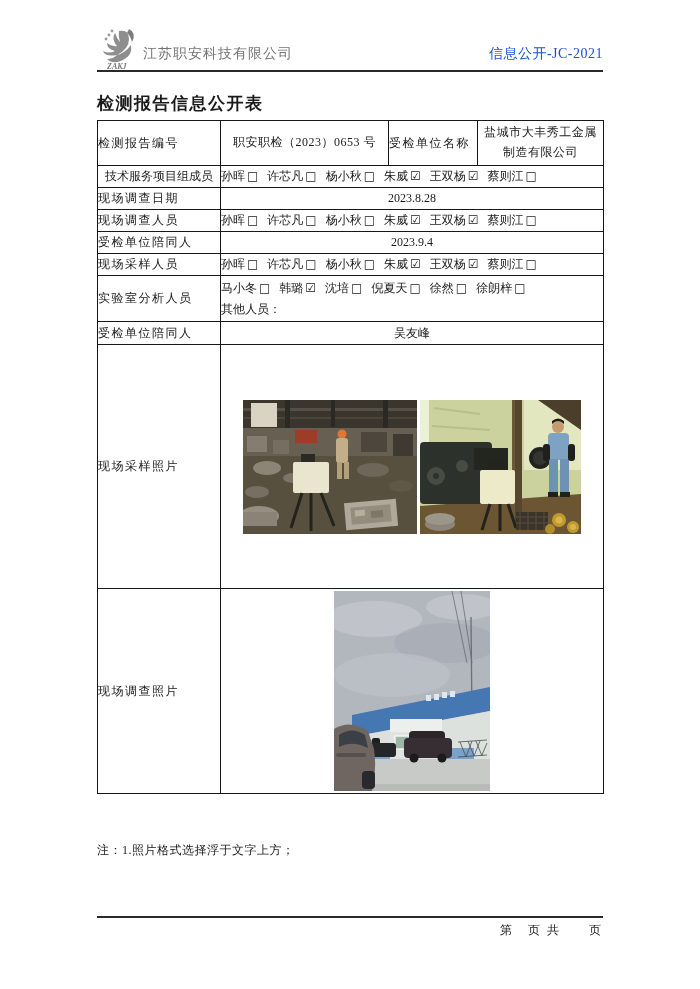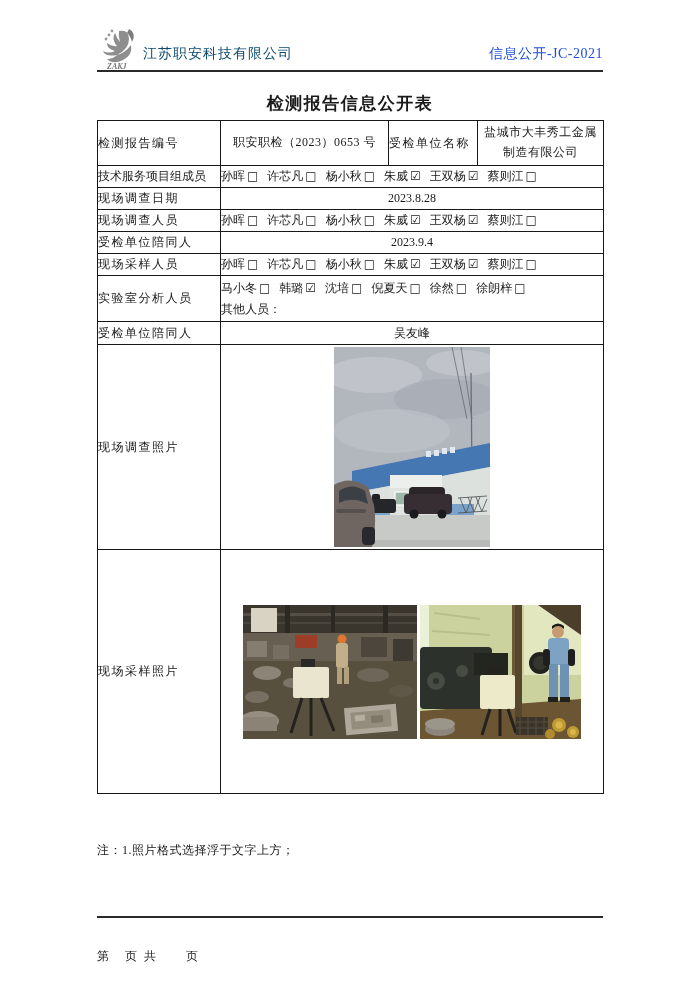--- a/index.html
+++ b/index.html
@@ -2,47 +2,47 @@
 <html><head>
 <meta charset="utf-8">
 <style>
   html,body{margin:0;padding:0;background:#888;}
   .page{
     position:relative;width:700px;height:989px;margin:0 auto;background:#ffffff;
     font-family:"Liberation Serif",serif;color:#1a1a1a;overflow:hidden;
   }
   
   .hdr-logo{position:absolute;left:99px;top:27px;width:46px;height:44px;}
-  .hdr-company{position:absolute;left:143px;top:45px;font-size:14px;letter-spacing:1px;color:#0c4a6e;}
+  .hdr-company{position:absolute;left:143px;top:45px;font-size:14px;letter-spacing:1px;color:#737373;}
   .hdr-code{position:absolute;right:97px;top:45px;font-size:14px;letter-spacing:.5px;color:#1d4ed8;}
   .hdr-rule{position:absolute;left:97px;top:70px;width:506px;height:2px;background:#2a2a2a;}
   
-  .doc-title{position:absolute;left:97px;top:92px;width:506px;text-align:center;
+  .doc-title{position:absolute;left:97px;top:92px;width:506px;text-align:left;
     font-size:17px;font-weight:bold;letter-spacing:1.5px;}
   
   table.main{position:absolute;left:97px;top:120px;width:506px;border-collapse:collapse;table-layout:fixed;}
   table.main td{border:1px solid #171717;padding:0;vertical-align:middle;font-size:12px;overflow:hidden;}
   td.lbl{letter-spacing:1.5px;}
-  td.lbl-long{letter-spacing:0;font-size:11px;}
+  td.lbl-long{text-align:center;letter-spacing:0;font-size:11px;}
   td.cval{text-align:center;}
   .val-serif{font-size:12px;letter-spacing:.5px;line-height:1.65;text-align:center;}
   .addr{font-family:"Liberation Sans",sans-serif;font-weight:600;font-size:12.5px;line-height:1.8;text-align:center;letter-spacing:.5px;}
   .contact-name{font-weight:bold;font-size:17px;letter-spacing:2px;text-align:center;}
   .chkline{padding:0 0 0 8px;}
   .member{display:inline-block;margin-right:9px;white-space:nowrap;text-align:center;}
   .member .box{margin-left:2px;font-family:"DejaVu Sans",sans-serif;font-size:12px;}
   .lab-cell{padding:2px 0 2px 8px;line-height:1.75;margin-top:20px;}
   .others{display:block;}
   .photo-cell{text-align:center;}
   .photo-cell svg{vertical-align:middle;}
   .photo-pair{display:flex;justify-content:center;align-items:center;gap:3px;}
   
   .note{position:absolute;left:97px;top:842px;font-size:12px;letter-spacing:.5px;}
   .ftr-rule{position:absolute;left:97px;top:916px;width:506px;height:1.5px;background:#2a2a2a;}
-  .ftr-text{position:absolute;left:97px;top:948px;width:506px;text-align:left;font-size:12px;letter-spacing:2px;}
+  .ftr-text{position:absolute;left:97px;top:922px;width:506px;text-align:right;font-size:12px;letter-spacing:2px;}
 </style>
 </head>
 <body>
 
 <div class="page">
 
   <svg class="hdr-logo" viewBox="0 0 46 44">
     <path d="M20 4 Q30 2 30 12 Q30 22 18 28 Q26 26 32 18 Q34 28 24 33 Q14 38 8 32 Q14 32 18 28 Q6 30 4 24 Q10 27 16 24 Q8 22 8 16 Q13 20 18 19 Q12 12 16 6 Q18 12 21 15 Q19 9 20 4 Z" fill="#8e8e8e"></path>
     <path d="M30 2 Q38 6 33 15 Q31 8 28 6 Z" fill="#7d7d7d"></path>
     <circle cx="7" cy="12" r="1.4" fill="#9a9a9a"></circle>
@@ -110,71 +110,20 @@
         <span>
           
         <span class="member"><span>马小冬</span><span class="box">□</span></span><span class="member"><span>韩璐</span><span class="box">☑</span></span><span class="member"><span>沈培</span><span class="box">□</span></span><span class="member"><span>倪夏天</span><span class="box">□</span></span><span class="member"><span>徐然</span><span class="box">□</span></span><span class="member"><span>徐朗梓</span><span class="box">□</span></span></span>
         <span class="others">其他人员：</span>
       </td>
     </tr>
 
     <tr style="height:23px">
       <td class="lbl">受检单位陪同人</td>
       <td class="cval" colspan="3">吴友峰</td>
-    </tr>
-
-    <tr style="height:205px">
-      <td class="lbl">现场调查照片</td>
-      <td class="photo-cell" colspan="3">
-        <svg width="156" height="200" viewBox="0 0 156 200">
-          <rect width="156" height="200" fill="#b2b7be"></rect>
-          <ellipse cx="40" cy="28" rx="48" ry="18" fill="#c4c8cd" opacity=".75"></ellipse>
-          <ellipse cx="112" cy="52" rx="52" ry="20" fill="#a5aab3" opacity=".6"></ellipse>
-          <ellipse cx="58" cy="84" rx="58" ry="22" fill="#bdc1c7" opacity=".7"></ellipse>
-          <ellipse cx="128" cy="16" rx="36" ry="13" fill="#c9cdd2" opacity=".6"></ellipse>
-          <path d="M118 0 L133 72" stroke="#5c6168" stroke-width=".7" fill="none"></path>
-          <path d="M127 0 L138 72" stroke="#5c6168" stroke-width=".7" fill="none"></path>
-          <line x1="137" y1="26" x2="138" y2="130" stroke="#6b7076" stroke-width="1.3"></line>
-          <polygon points="18,124 156,96 156,120 18,146" fill="#4577b3"></polygon>
-          <polygon points="18,146 156,120 156,170 18,170" fill="#dde1de"></polygon>
-          <rect x="92" y="104" width="5" height="6" fill="#dfe7f0"></rect>
-              <rect x="100" y="103" width="5" height="6" fill="#dfe7f0"></rect>
-              <rect x="108" y="101" width="5" height="6" fill="#dfe7f0"></rect>
-              <rect x="116" y="100" width="5" height="6" fill="#dfe7f0"></rect>
-          <rect x="56" y="128" width="52" height="13" fill="#edefec"></rect>
-          <rect x="56" y="141" width="52" height="29" fill="#e0e4e1"></rect>
-          <rect x="61" y="145" width="17" height="13" fill="#9cb7a7" stroke="#f3f5f3" stroke-width="1.5"></rect>
-          <rect x="85" y="145" width="17" height="13" fill="#9cb7a7" stroke="#f3f5f3" stroke-width="1.5"></rect>
-          <rect x="27" y="148" width="13" height="10" fill="#a7bead" stroke="#eff1ef" stroke-width="1"></rect>
-          <rect x="18" y="162" width="38" height="8" fill="#7ba2c9"></rect>
-          <rect x="108" y="157" width="32" height="13" fill="#7ba2c9"></rect>
-          <rect x="0" y="168" width="156" height="32" fill="#c7cac6"></rect>
-          <rect x="0" y="193" width="156" height="7" fill="#b7bab6"></rect>
-          <g stroke="#4a4d50" stroke-width=".8">
-            <line x1="124" y1="151" x2="153" y2="149"></line>
-                <line x1="124" y1="166" x2="153" y2="164"></line>
-            <line x1="126" y1="151" x2="132" y2="166"></line>
-                <line x1="134" y1="150" x2="140" y2="165"></line>
-                <line x1="142" y1="150" x2="148" y2="165"></line>
-            <line x1="132" y1="166" x2="138" y2="150"></line>
-                <line x1="140" y1="165" x2="146" y2="150"></line>
-                <line x1="148" y1="164" x2="153" y2="152"></line>
-          </g>
-          <rect x="75" y="140" width="36" height="11" rx="4" fill="#2b2529"></rect>
-          <rect x="70" y="147" width="48" height="20" rx="4" fill="#362e33"></rect>
-          <circle cx="80" cy="167" r="4.5" fill="#1b1b1d"></circle>
-              <circle cx="108" cy="167" r="4.5" fill="#1b1b1d"></circle>
-          <rect x="38" y="147" width="8" height="8" rx="2" fill="#1e2024"></rect>
-          <rect x="34" y="152" width="28" height="14" rx="3" fill="#24262a"></rect>
-          <path d="M0 200 L0 138 Q16 128 34 140 L40 158 Q43 180 38 200 Z" fill="#6f6661"></path>
-          <path d="M5 144 Q18 135 31 144 L34 157 Q18 149 5 156 Z" fill="#3b4047"></path>
-          <rect x="28" y="180" width="13" height="18" rx="4" fill="#27292c"></rect>
-          <rect x="2" y="162" width="30" height="4" rx="2" fill="#55504e"></rect>
-        </svg>
-      </td>
     </tr>
 
     <tr style="height:244px">
       <td class="lbl">现场采样照片</td>
       <td class="photo-cell" colspan="3">
         <div class="photo-pair">
           <svg width="174" height="134" viewBox="0 0 174 134">
             <rect width="174" height="134" fill="#58503f"></rect>
             <rect width="174" height="30" fill="#3a362e"></rect>
             <rect y="8" width="174" height="3" fill="#554f46"></rect>
@@ -245,20 +194,71 @@
                 <circle cx="139" cy="120" r="3.5" fill="#d9b54a"></circle>
             <circle cx="153" cy="127" r="6" fill="#bf9a33"></circle>
                 <circle cx="153" cy="127" r="3" fill="#d9b54a"></circle>
             <circle cx="130" cy="129" r="5" fill="#b08c2e"></circle>
             <ellipse cx="20" cy="124" rx="15" ry="7" fill="#8b8679"></ellipse>
                 <ellipse cx="20" cy="119" rx="15" ry="6" fill="#9b968a"></ellipse>
           </svg>
         </div>
       </td>
     </tr>
+
+    <tr style="height:205px">
+      <td class="lbl">现场调查照片</td>
+      <td class="photo-cell" colspan="3">
+        <svg width="156" height="200" viewBox="0 0 156 200">
+          <rect width="156" height="200" fill="#b2b7be"></rect>
+          <ellipse cx="40" cy="28" rx="48" ry="18" fill="#c4c8cd" opacity=".75"></ellipse>
+          <ellipse cx="112" cy="52" rx="52" ry="20" fill="#a5aab3" opacity=".6"></ellipse>
+          <ellipse cx="58" cy="84" rx="58" ry="22" fill="#bdc1c7" opacity=".7"></ellipse>
+          <ellipse cx="128" cy="16" rx="36" ry="13" fill="#c9cdd2" opacity=".6"></ellipse>
+          <path d="M118 0 L133 72" stroke="#5c6168" stroke-width=".7" fill="none"></path>
+          <path d="M127 0 L138 72" stroke="#5c6168" stroke-width=".7" fill="none"></path>
+          <line x1="137" y1="26" x2="138" y2="130" stroke="#6b7076" stroke-width="1.3"></line>
+          <polygon points="18,124 156,96 156,120 18,146" fill="#4577b3"></polygon>
+          <polygon points="18,146 156,120 156,170 18,170" fill="#dde1de"></polygon>
+          <rect x="92" y="104" width="5" height="6" fill="#dfe7f0"></rect>
+              <rect x="100" y="103" width="5" height="6" fill="#dfe7f0"></rect>
+              <rect x="108" y="101" width="5" height="6" fill="#dfe7f0"></rect>
+              <rect x="116" y="100" width="5" height="6" fill="#dfe7f0"></rect>
+          <rect x="56" y="128" width="52" height="13" fill="#edefec"></rect>
+          <rect x="56" y="141" width="52" height="29" fill="#e0e4e1"></rect>
+          <rect x="61" y="145" width="17" height="13" fill="#9cb7a7" stroke="#f3f5f3" stroke-width="1.5"></rect>
+          <rect x="85" y="145" width="17" height="13" fill="#9cb7a7" stroke="#f3f5f3" stroke-width="1.5"></rect>
+          <rect x="27" y="148" width="13" height="10" fill="#a7bead" stroke="#eff1ef" stroke-width="1"></rect>
+          <rect x="18" y="162" width="38" height="8" fill="#7ba2c9"></rect>
+          <rect x="108" y="157" width="32" height="13" fill="#7ba2c9"></rect>
+          <rect x="0" y="168" width="156" height="32" fill="#c7cac6"></rect>
+          <rect x="0" y="193" width="156" height="7" fill="#b7bab6"></rect>
+          <g stroke="#4a4d50" stroke-width=".8">
+            <line x1="124" y1="151" x2="153" y2="149"></line>
+                <line x1="124" y1="166" x2="153" y2="164"></line>
+            <line x1="126" y1="151" x2="132" y2="166"></line>
+                <line x1="134" y1="150" x2="140" y2="165"></line>
+                <line x1="142" y1="150" x2="148" y2="165"></line>
+            <line x1="132" y1="166" x2="138" y2="150"></line>
+                <line x1="140" y1="165" x2="146" y2="150"></line>
+                <line x1="148" y1="164" x2="153" y2="152"></line>
+          </g>
+          <rect x="75" y="140" width="36" height="11" rx="4" fill="#2b2529"></rect>
+          <rect x="70" y="147" width="48" height="20" rx="4" fill="#362e33"></rect>
+          <circle cx="80" cy="167" r="4.5" fill="#1b1b1d"></circle>
+              <circle cx="108" cy="167" r="4.5" fill="#1b1b1d"></circle>
+          <rect x="38" y="147" width="8" height="8" rx="2" fill="#1e2024"></rect>
+          <rect x="34" y="152" width="28" height="14" rx="3" fill="#24262a"></rect>
+          <path d="M0 200 L0 138 Q16 128 34 140 L40 158 Q43 180 38 200 Z" fill="#6f6661"></path>
+          <path d="M5 144 Q18 135 31 144 L34 157 Q18 149 5 156 Z" fill="#3b4047"></path>
+          <rect x="28" y="180" width="13" height="18" rx="4" fill="#27292c"></rect>
+          <rect x="2" y="162" width="30" height="4" rx="2" fill="#55504e"></rect>
+        </svg>
+      </td>
+    </tr>
   </tbody>
     </table>
 
   <div class="note">注：1.照片格式选择浮于文字上方；</div>
 
   <div class="ftr-rule"></div>
   <div class="ftr-text">第　页 共　　页</div>
 
 </div>
 

